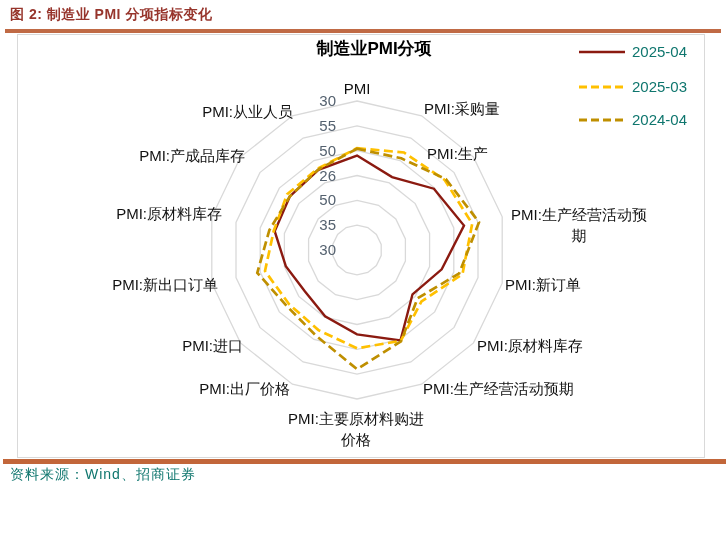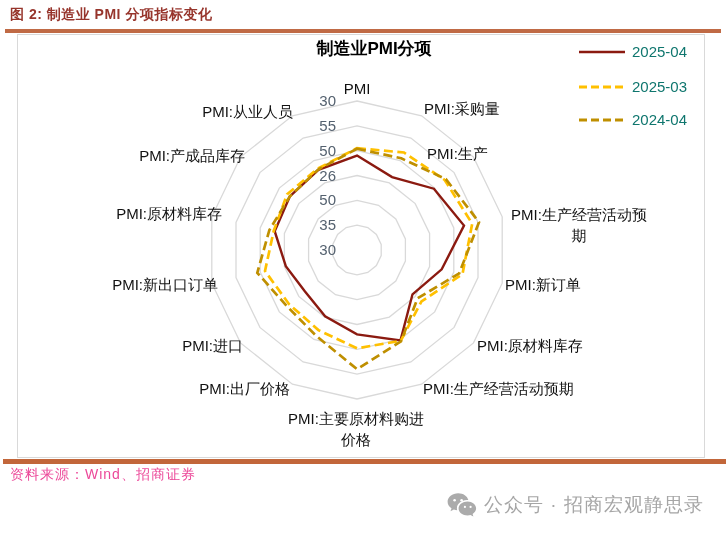--- a/index.html
+++ b/index.html
@@ -23,21 +23,21 @@
     transform:translateY(-50%);
   }
   .cat-label{
     font-size:15px;color:#111111;line-height:21px;white-space:nowrap;
     transform:translateY(-50%);
   }
   .cat-label.wrap{white-space:normal;text-align:center;transform:none;}
   .legend-label{
     font-size:15px;color:#0f766e;line-height:20px;transform:translateY(-50%);
   }
-  #source-line{left:10px;top:466px;font-size:14px;color:#ec4899;letter-spacing:1px;}
+  #source-line{left:10px;top:466px;font-size:14px;color:#0f766e;letter-spacing:1px;}
   #watermark{left:446px;top:488px;height:34px;display:flex;align-items:center;}
   #watermark-text{font-size:19px;color:#A6A6A6;margin-left:6px;letter-spacing:1px;}
 </style>
 </head>
 <body>
 
 <div id="stage">
 
   <div class="abs" id="fig-header">图 2: 制造业 PMI 分项指标变化</div>
   <div class="abs" id="rule-top"></div>
@@ -85,25 +85,14 @@
     </div>
   <div id="legend-layer">
       <div class="abs legend-label" style="left: 632px; top: 52px;">2025-04</div>
       <div class="abs legend-label" style="left: 632px; top: 87px;">2025-03</div>
       <div class="abs legend-label" style="left: 632px; top: 120px;">2024-04</div>
     </div>
 
   <div class="abs" id="rule-bottom"></div>
   <div class="abs" id="source-line">资料来源：Wind、招商证券</div>
 
-  <div class="abs" id="watermark">
-    <svg width="32" height="28" viewBox="0 0 32 28">
-      <path d="M12.2 2.2 C6.3 2.2 1.6 6.0 1.6 10.7 c0 2.7 1.5 5.1 3.9 6.6 l-1 3 3.4-1.7 c1.1 0.4 2.1 0.6 3.3 0.7 -0.2-0.7-0.3-1.4-0.3-2.1 0-4.6 4.5-8.3 10-8.3 0.5 0 0.9 0 1.4 0.1 C21.4 5.1 17.2 2.2 12.2 2.2 Z" fill="#ABABAB"></path>
-      <circle cx="8.6" cy="9.2" r="1.3" fill="#ffffff"></circle>
-      <circle cx="15.6" cy="9.2" r="1.3" fill="#ffffff"></circle>
-      <path d="M21.6 10.6 c-5 0-9 3.1-9 7 0 3.9 4 7 9 7 1 0 2-0.2 2.9-0.5 l2.9 1.5-0.8-2.6 c2.1-1.3 3.5-3.3 3.5-5.4 0-3.9-4-7-8.5-7 Z" fill="#ABABAB"></path>
-      <circle cx="18.9" cy="15.9" r="1.1" fill="#ffffff"></circle>
-      <circle cx="24.6" cy="15.9" r="1.1" fill="#ffffff"></circle>
-    </svg>
-    <span id="watermark-text">公众号 · 招商宏观静思录</span>
-  </div>
 
 </div>
 
 </body></html>

